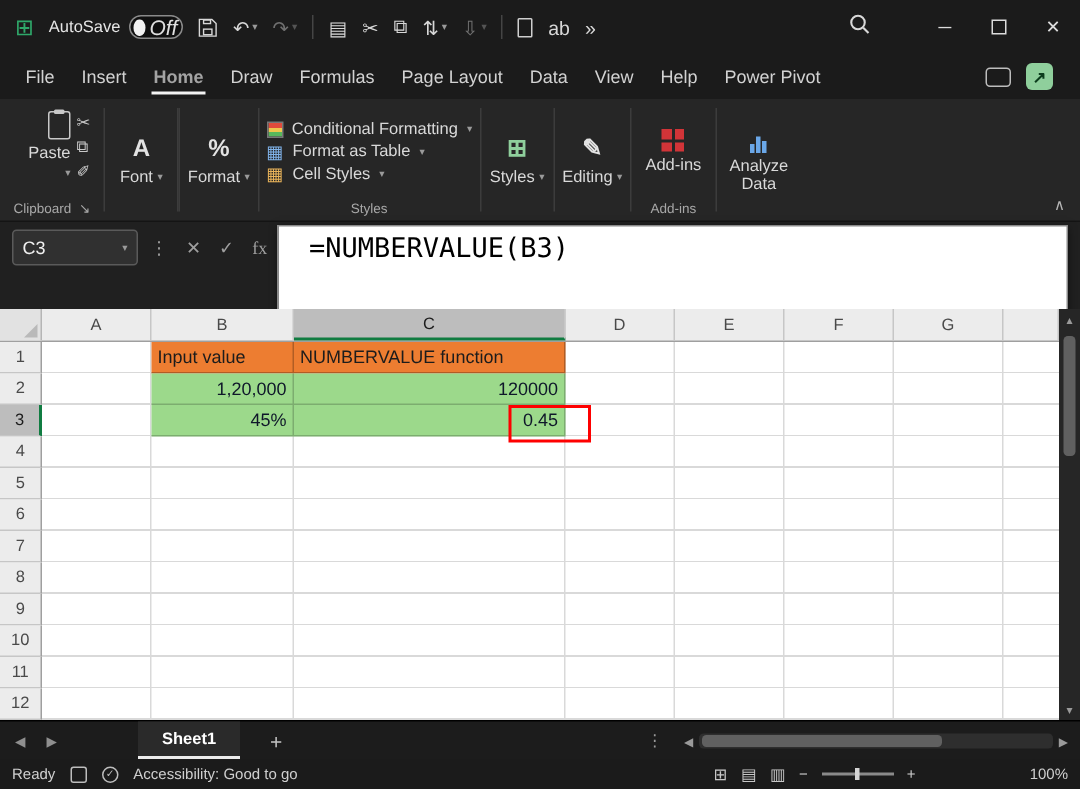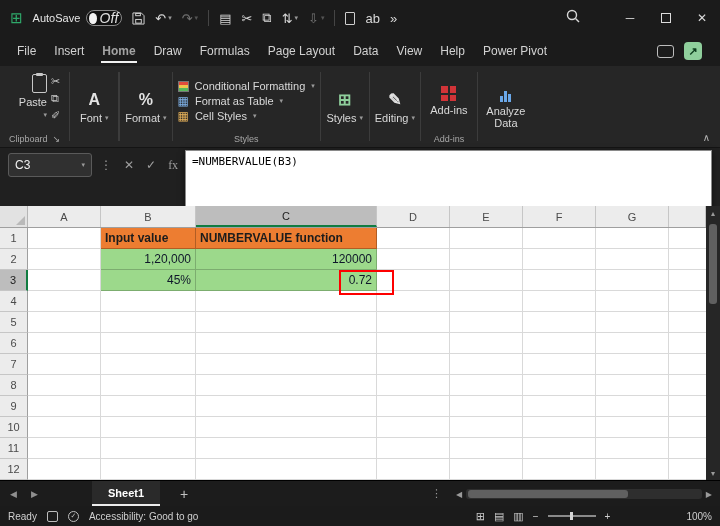--- a/index.html
+++ b/index.html
@@ -79,43 +79,43 @@
   
   .formulabar { position:absolute; top:148px; left:0; right:0; height:58px; background:#202020; }
   .namebox { position:absolute; left:8px; top:5px; width:84px; height:24px; background:#303030;
     border:1px solid #5a5a5a; border-radius:3px; color:#f0f0f0; font-size:12px;
     display:flex; align-items:center; padding:0 6px; }
   .namebox .chev { margin-left:auto; }
   .fxrow { position:absolute; left:100px; top:5px; height:24px; display:flex; align-items:center;
     gap:12px; color:#9f9f9f; font-size:12px; }
   .fx-label { font-family:"Liberation Serif", serif; }
   .formula-input { position:absolute; left:185px; top:2px; right:8px; height:60px; background:#ffffff;
-    border:1px solid #8a8a8a; color:#000; font-family:"DejaVu Sans Mono", monospace; font-size:11px;
-    padding:4px 6px; box-shadow:0 2px 6px rgba(0,0,0,.55); }
+    border:1px solid #8a8a8a; color:#000; font-family:"DejaVu Sans Mono", monospace; font-size:18px;
+    padding:4px 20px; box-shadow:0 2px 6px rgba(0,0,0,.55); }
 
   
   .sheet { position:absolute; top:206px; left:0; width:706px; height:274px; background:#fff; }
   .colheaders { display:flex; height:22px; background:#ececec; border-bottom:1px solid #9f9f9f;
     font-size:11px; color:#4a4a4a; }
   .corner { width:28px; background:#e2e2e2; border-right:1px solid #b5b5b5; position:relative; }
   .corner::after { content:""; position:absolute; right:2px; bottom:2px; border-left:9px solid transparent;
     border-bottom:9px solid #b9b9b9; }
   .colhdr { display:flex; align-items:center; justify-content:center; border-right:1px solid #c6c6c6; }
   .colhdr.sel { background:#bdbdbd; border-bottom:2px solid #107c41; color:#1d1d1d; }
   .hdr-fill { flex:1; }
   .rowhdrs { position:absolute; left:0; top:22px; width:28px; }
   .rowhdr { height:21px; background:#ececec; border-bottom:1px solid #c6c6c6; border-right:1px solid #9f9f9f;
     display:flex; align-items:center; justify-content:center; font-size:11px; color:#4a4a4a; }
   .rowhdr.sel { background:#bdbdbd; border-right:2px solid #107c41; color:#1d1d1d; }
   .gridbody { position:absolute; left:28px; top:22px; width:678px; height:252px; background:
     repeating-linear-gradient(to bottom, transparent 0 20px, #d9d9d9 20px 21px), #ffffff; }
   .vline { position:absolute; top:0; bottom:0; width:1px; background:#d9d9d9; }
   .cell { position:absolute; height:21px; display:flex; align-items:center; padding:0 4px;
     font-size:12px; color:#0f172a; }
-  .cell.orange { background:#ed7d31; font-weight:bold; color:#1c1c1c;
+  .cell.orange { background:#ed7d31; font-weight:normal; color:#1c1c1c;
     border-right:1px solid rgba(0,0,0,.25); border-bottom:1px solid rgba(0,0,0,.25); }
   .cell.green { background:#9cd98b; border-right:1px solid rgba(0,0,0,.2);
     border-bottom:1px solid rgba(0,0,0,.2); }
   .cell.rightalign { justify-content:flex-end; }
   .red-annotation { position:absolute; left:311px; top:42px; width:55px; height:25px;
     border:2px solid #fe0000; z-index:5; }
 
   
   .vscroll { position:absolute; top:206px; left:706px; width:14px; height:274px; background:#262626;
     display:flex; flex-direction:column; align-items:center; }
@@ -413,21 +413,21 @@
       <div class="vline" style="left:421px;"></div>
       <div class="vline" style="left:494px;"></div>
       <div class="vline" style="left:567px;"></div>
       <div class="vline" style="left:640px;"></div>
 
       <div class="cell orange" style="left:73px; top:0; width:95px;">Input value</div>
       <div class="cell orange" style="left:168px; top:0; width:181px;">NUMBERVALUE function</div>
       <div class="cell green rightalign" style="left:73px; top:21px; width:95px;">1,20,000</div>
       <div class="cell green rightalign" style="left:168px; top:21px; width:181px;">120000</div>
       <div class="cell green rightalign" style="left:73px; top:42px; width:95px;">45%</div>
-      <div class="cell green rightalign" style="left:168px; top:42px; width:181px;">0.72</div>
+      <div class="cell green rightalign" style="left:168px; top:42px; width:181px;">0.45</div>
       <div class="red-annotation"></div>
     </div>
   </div>
 
   <div class="vscroll">
     <span class="arrow">▴</span>
     <span class="vthumb"></span>
     <span class="spacer"></span>
     <span class="arrow">▾</span>
   </div>

